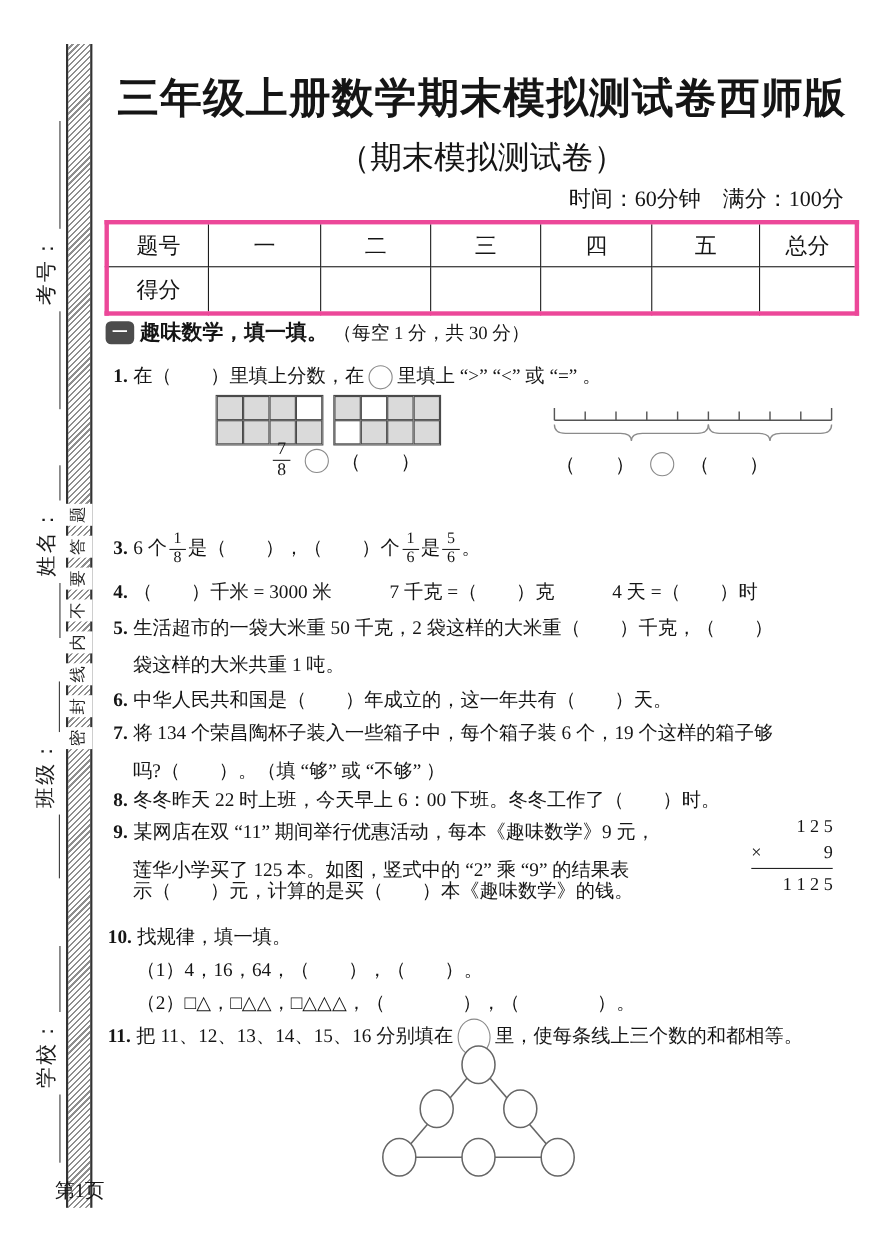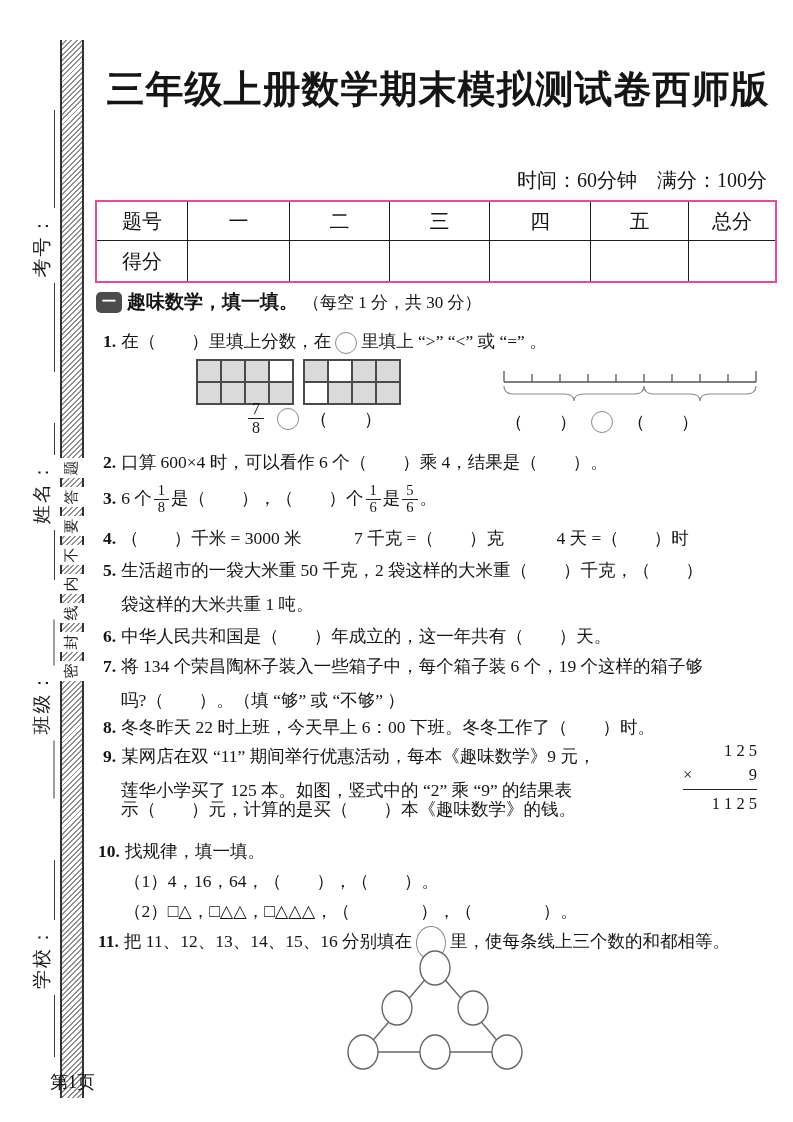--- a/index.html
+++ b/index.html
@@ -29,21 +29,21 @@
   
   .title{left:88px; top:64px; width:700px; text-align:center;
     font-size:38px; font-weight:700; letter-spacing:1px; white-space:nowrap;font-family:Liberation Serif, serif;}
   .subtitle{left:88px; top:124px; width:700px; text-align:center; font-size:29px;}
   .info{left:88px; top:167px; width:679px; text-align:right; font-size:20px;}
   
   table.score{left:95px; top:200px; position:absolute; border-collapse:collapse;}
   table.score td{
     border:1.6px solid #1d1d1d; text-align:center; font-size:20px; padding:0;
   }
-  table.score{border:2px solid #ec4899;}
+  table.score{border:4px solid #ec4899;}
   table.score tr:nth-child(1) td{height:38px;}
   table.score tr:nth-child(2) td{height:40px;}
   
   .sec{left:96px; top:289px; display:flex; align-items:center; gap:5px; white-space:nowrap;}
   .badge{width:26px; height:21px; background:#4c4c4c; border-radius:5px;
     color:#fff; display:inline-flex; align-items:center; justify-content:center;
     font-size:14px; font-weight:700;}
   .sec .t{font-size:19px; font-weight:700;}
   .sec .n{font-size:17px;}
   
@@ -104,20 +104,21 @@
   <span class="abs seal-char" style="top:455px;">题</span>
   <span class="abs seal-char" style="top:484px;">答</span>
   <span class="abs seal-char" style="top:513px;">要</span>
   <span class="abs seal-char" style="top:542px;">不</span>
   <span class="abs seal-char" style="top:571px;">内</span>
   <span class="abs seal-char" style="top:600px;">线</span>
   <span class="abs seal-char" style="top:629px;">封</span>
   <span class="abs seal-char" style="top:658px;">密</span>
 
   <div class="abs title">三年级上册数学期末模拟测试卷西师版</div>
+  <div class="abs subtitle">（期末模拟测试卷）</div>
   <div class="abs info">时间：60分钟　满分：100分</div>
 
   <table class="score">
     <tbody>
         <tr>
       <td style="width:90px">题号</td>
       <td style="width:101px">一</td>
       <td style="width:99px">二</td>
       <td style="width:99px">三</td>
       <td style="width:100px">四</td>
@@ -185,23 +186,20 @@
       <path d="M202,14 L202,6"></path>
         <path d="M230,14 L230,6"></path>
     </g>
     <g stroke="#8b8b8b" stroke-width="1.2" fill="none">
       <path d="M6,18 Q6,26 16,26 L66,26 Q76,26 76,33 Q76,26 86,26 L136,26 Q146,26 146,18"></path>
       <path d="M146,18 Q146,26 156,26 L192,26 Q202,26 202,33 Q202,26 212,26 L248,26 Q258,26 258,18"></path>
     </g>
   </svg>
   <div class="abs cmp" style="left:505px; top:410px;">（　　）<span class="circ circ-sm"></span>（　　）</div>
 
-  <div class="abs q" style="left:103px; top:452px;">
-    <span class="qnum">2.</span><span>口算 600×4 时，可以看作 6 个（　　）乘 4，结果是（　　）。</span>
-  </div>
 
   <div class="abs q" style="left:103px; top:484px;">
     <span class="qnum">3.</span><span>6 个<span class="frac"><span class="fn">1</span><span class="fd">8</span></span>是（　　），（　　）个<span class="frac"><span class="fn">1</span><span class="fd">6</span></span>是<span class="frac"><span class="fn">5</span><span class="fd">6</span></span>。</span>
   </div>
 
   <div class="abs q" style="left:103px; top:528px;">
     <span class="qnum">4.</span><span>（　　）千米 = 3000 米　　　7 千克 =（　　）克　　　4 天 =（　　）时</span>
   </div>
 
   <div class="abs q" style="left:103px; top:560px;">

